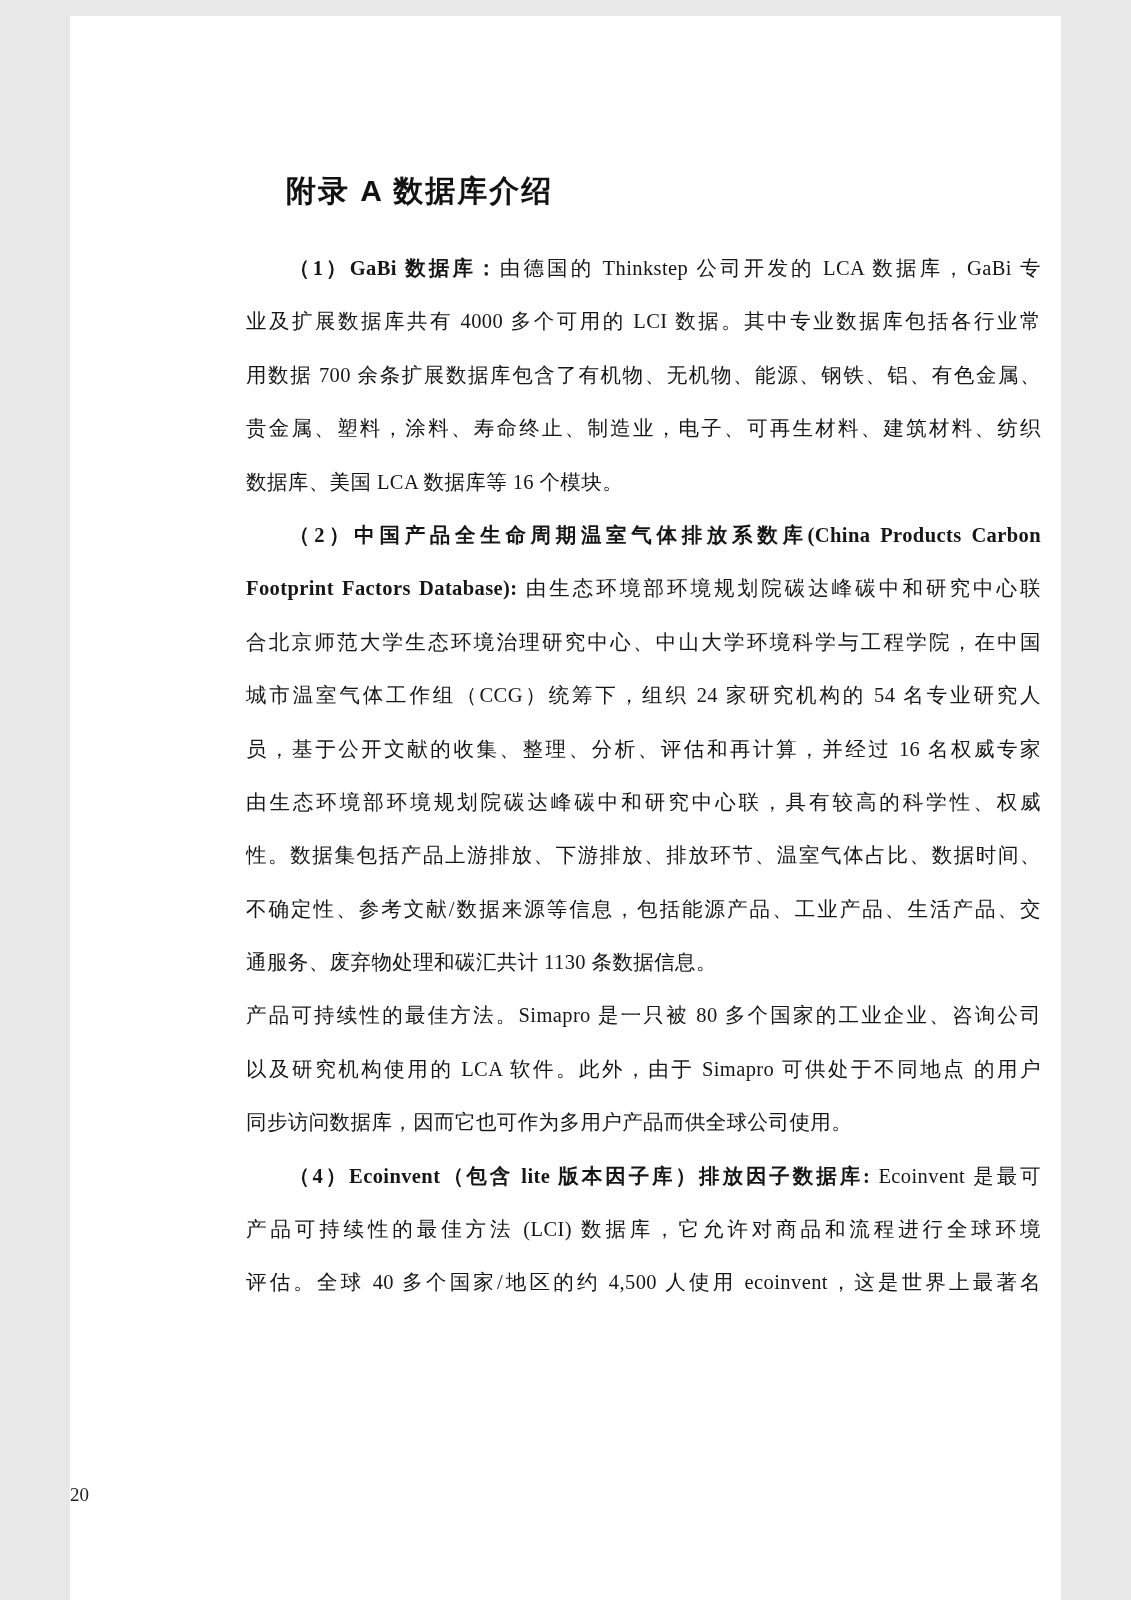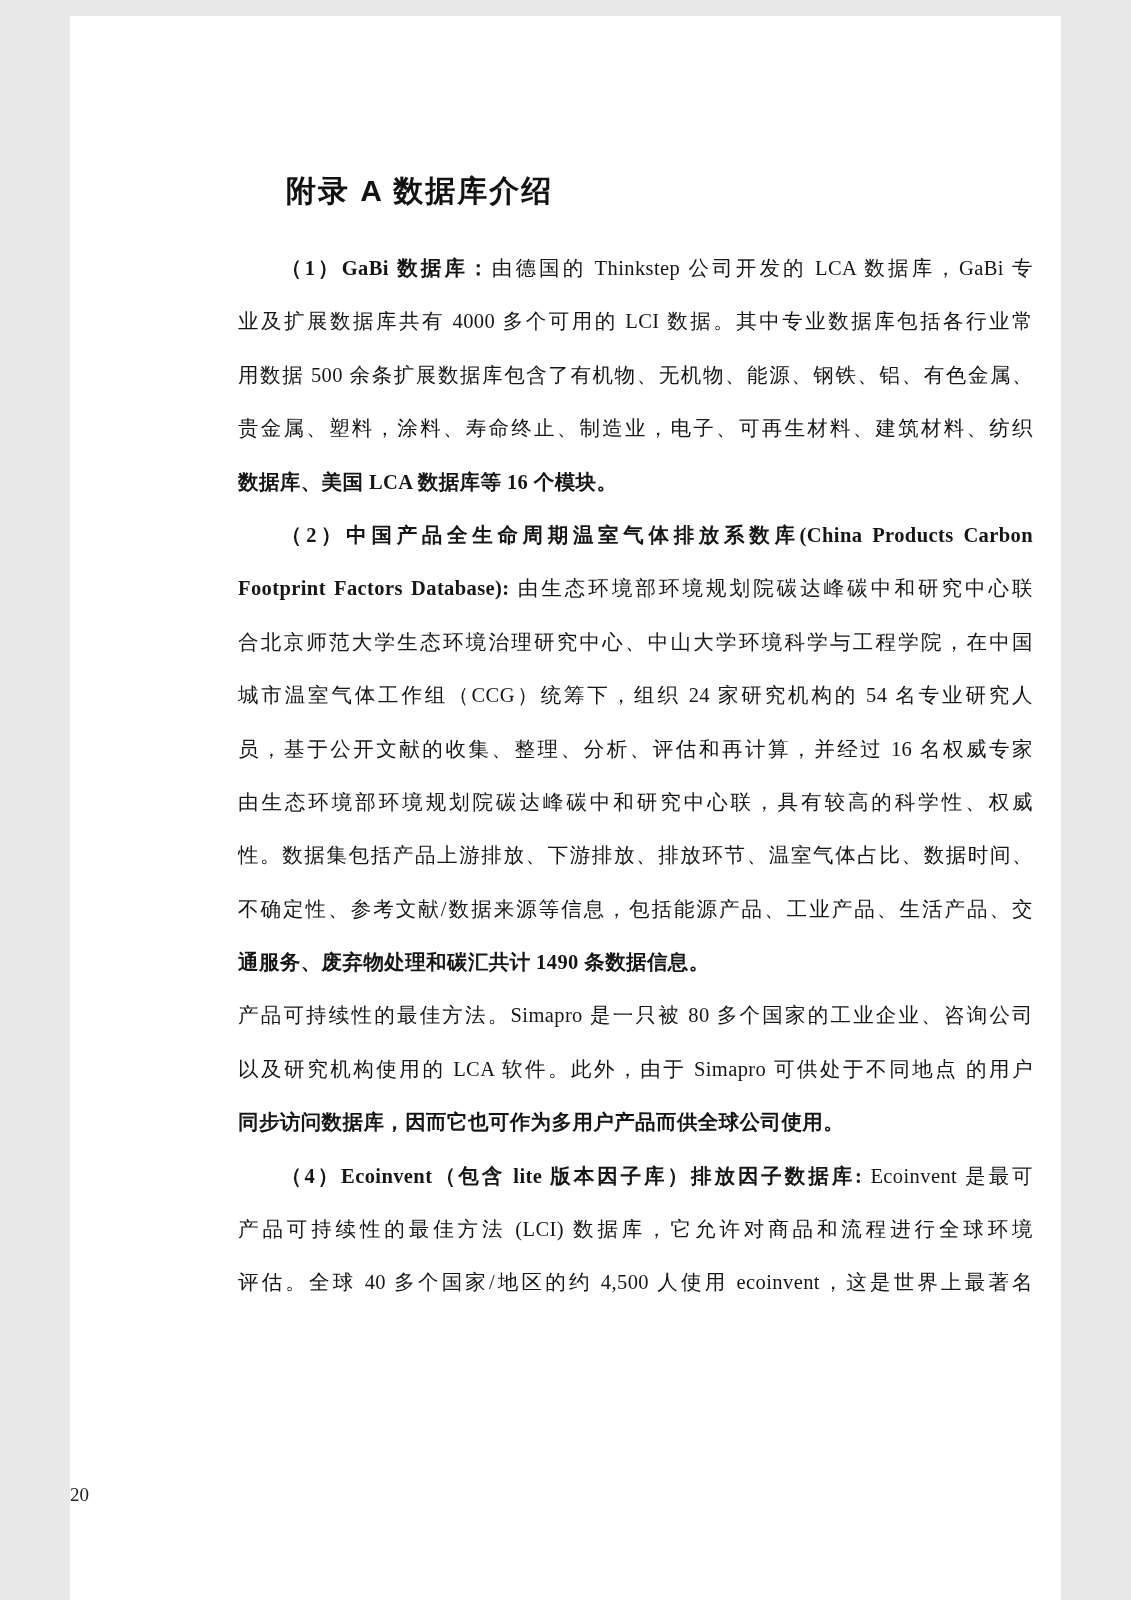--- a/index.html
+++ b/index.html
@@ -24,39 +24,38 @@
     margin: 0;
     font-family: "Liberation Sans", "DejaVu Sans", sans-serif;
     font-weight: bold;
     font-size: 30px;
     line-height: 40px;
     letter-spacing: 2px;
     color: #121212;
   }
   .body-text {
     position: absolute;
-    left: 168px;
+    left: 176px;
     top: 226px;
     width: 795px;
   }
   .line {
     height: 53.4px;
     line-height: 53.4px;
     font-size: 20.5px;
     letter-spacing: 0.4px;
     text-align: justify;
     text-align-last: justify;
     overflow: hidden;
     white-space: normal;
   }
   .line.ind { text-indent: 43px; }
   .line.pend {
     text-align: left;
     text-align-last: left;
-    font-weight: bold;
   }
   .line .b { font-weight: bold; }
   .page-footer {
     position: absolute;
     left: 0;
     top: 1468px;
     width: 1116px;
     text-align: left;
     font-size: 19px;
     color: #222222;
@@ -64,32 +63,32 @@
 </style>
 </head>
 <body>
 
 <div class="page">
   <h1 class="doc-title">附录 A  数据库介绍</h1>
 
   <div class="body-text">
       <div class="line ind"><span class="b">（1）GaBi 数据库：</span><span>由德国的 Thinkstep 公司开发的 LCA 数据库，GaBi 专</span></div>
       <div class="line"><span>业及扩展数据库共有 4000 多个可用的 LCI 数据。其中专业数据库包括各行业常</span></div>
-      <div class="line"><span>用数据 500 余条扩展数据库包含了有机物、无机物、能源、钢铁、铝、有色金属、</span></div>
+      <div class="line"><span>用数据 700 余条扩展数据库包含了有机物、无机物、能源、钢铁、铝、有色金属、</span></div>
       <div class="line"><span>贵金属、塑料，涂料、寿命终止、制造业，电子、可再生材料、建筑材料、纺织</span></div>
       <div class="line pend"><span>数据库、美国 LCA 数据库等 16 个模块。</span></div>
       <div class="line ind"><span class="b">（2）中国产品全生命周期温室气体排放系数库(China Products Carbon</span></div>
       <div class="line"><span class="b">Footprint Factors Database): </span><span>由生态环境部环境规划院碳达峰碳中和研究中心联</span></div>
       <div class="line"><span>合北京师范大学生态环境治理研究中心、中山大学环境科学与工程学院，在中国</span></div>
       <div class="line"><span>城市温室气体工作组（CCG）统筹下，组织 24 家研究机构的 54 名专业研究人</span></div>
       <div class="line"><span>员，基于公开文献的收集、整理、分析、评估和再计算，并经过 16 名权威专家</span></div>
       <div class="line"><span>由生态环境部环境规划院碳达峰碳中和研究中心联，具有较高的科学性、权威</span></div>
       <div class="line"><span>性。数据集包括产品上游排放、下游排放、排放环节、温室气体占比、数据时间、</span></div>
       <div class="line"><span>不确定性、参考文献/数据来源等信息，包括能源产品、工业产品、生活产品、交</span></div>
-      <div class="line pend"><span>通服务、废弃物处理和碳汇共计 1490 条数据信息。</span></div>
+      <div class="line pend"><span>通服务、废弃物处理和碳汇共计 1130 条数据信息。</span></div>
       <div class="line"><span>产品可持续性的最佳方法。Simapro 是一只被 80 多个国家的工业企业、咨询公司</span></div>
       <div class="line"><span>以及研究机构使用的 LCA 软件。此外，由于 Simapro 可供处于不同地点 的用户</span></div>
       <div class="line pend"><span>同步访问数据库，因而它也可作为多用户产品而供全球公司使用。</span></div>
       <div class="line ind"><span class="b">（4）Ecoinvent（包含 lite 版本因子库）排放因子数据库: </span><span>Ecoinvent 是最可</span></div>
       <div class="line"><span>产品可持续性的最佳方法 (LCI) 数据库，它允许对商品和流程进行全球环境</span></div>
       <div class="line"><span>评估。全球 40 多个国家/地区的约 4,500 人使用  ecoinvent，这是世界上最著名</span></div>
     </div>
 
   <div class="page-footer">20</div>
 </div>

